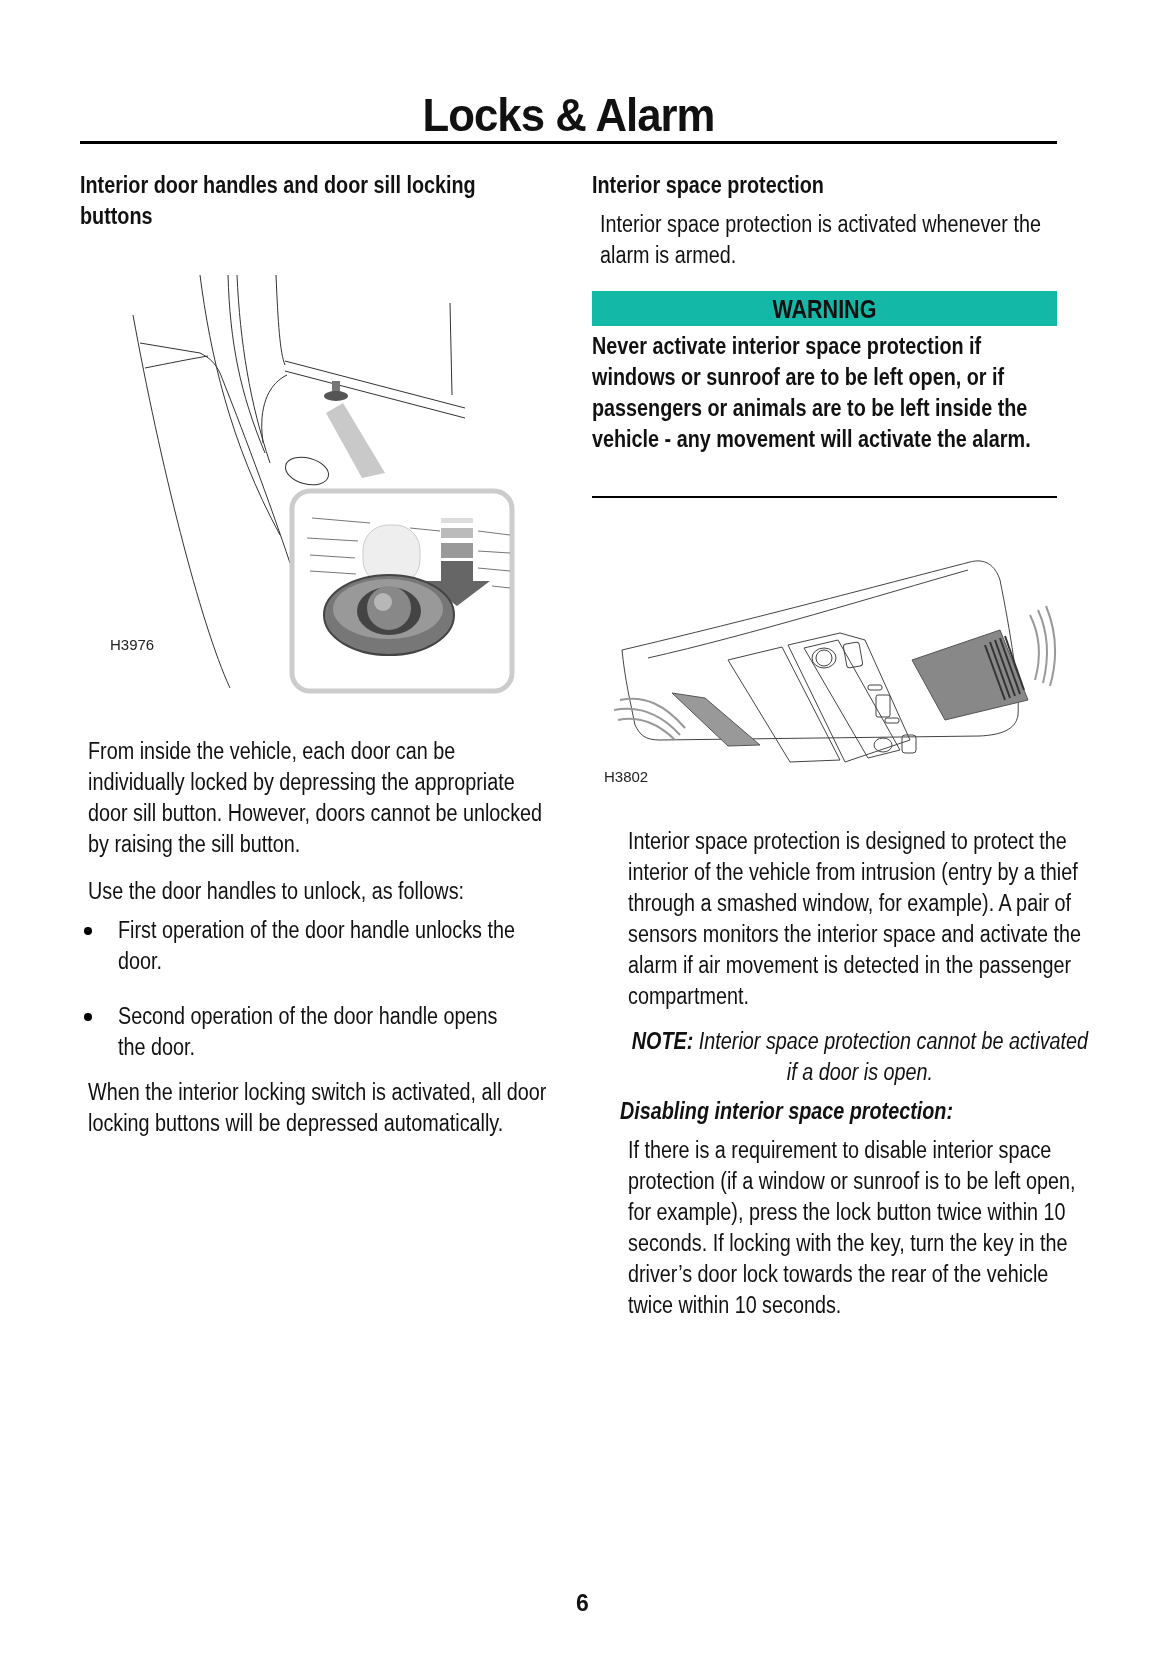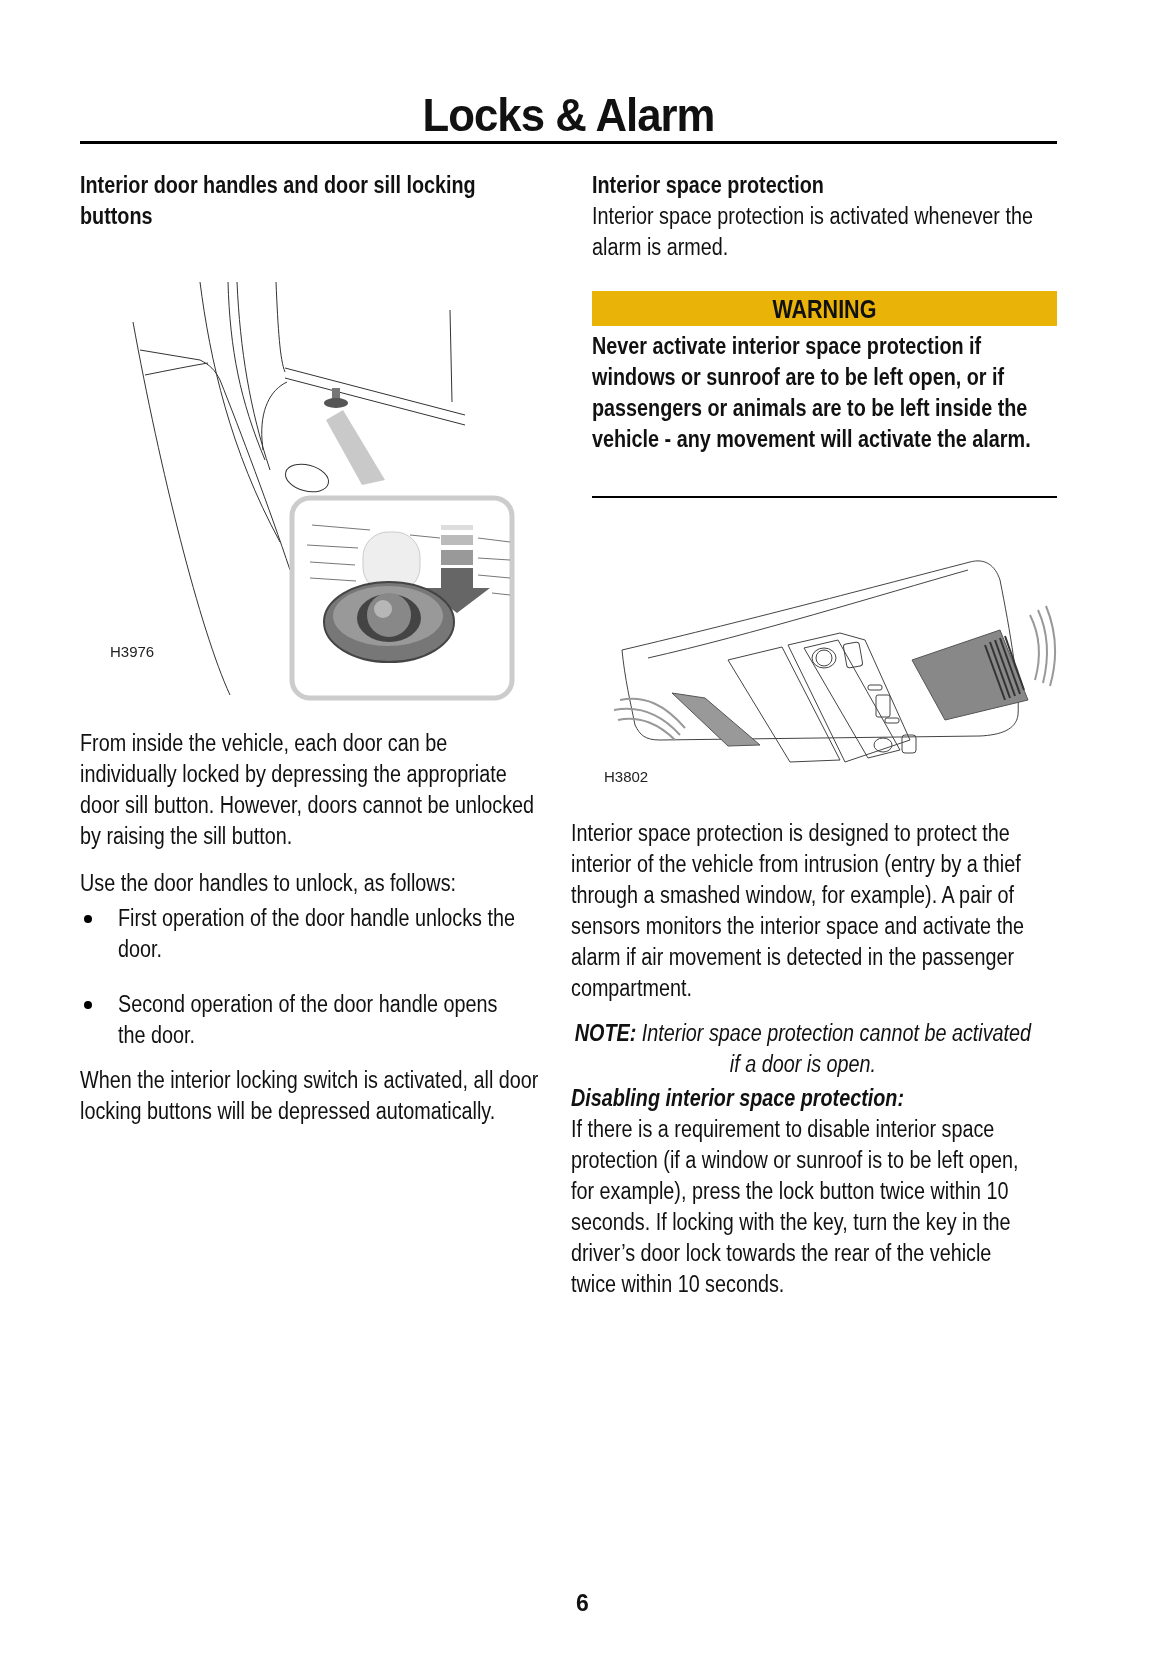--- a/index.html
+++ b/index.html
@@ -10,23 +10,23 @@
   .title-rule { position: absolute; left: 80px; width: 977px; top: 141px; height: 3px; background: #000; }
 
   .col { position: absolute; width: 460px; }
   .col-left { left: 80px; top: 170px; }
   .col-right { left: 592px; top: 170px; }
 
   .txt { font-family: "Liberation Sans Narrow", "Liberation Sans", sans-serif; font-size: 23px; line-height: 31px;
          transform-origin: left top; }
   .cond { display: inline-block; transform: scaleX(0.86); transform-origin: left top; width: 116%; }
   .heading { font-weight: bold; }
-  p { margin: 0; }
+  p { margin: 8px; }
 
-  .warning-bar { position: absolute; left: 592px; width: 465px; top: 291px; height: 35px; background: #eab308;
+  .warning-bar { position: absolute; left: 592px; width: 465px; top: 291px; height: 35px; background: #14b8a6;
                  text-align: center; font-weight: bold; font-size: 25px; line-height: 36px; }
   .warning-text { position: absolute; left: 592px; top: 331px; width: 465px; font-weight: bold; }
   .warning-rule { position: absolute; left: 592px; width: 465px; top: 496px; height: 2px; background: #000; }
 
   .fig { position: absolute; }
   .fig-label { position: absolute; font-family: "Liberation Sans", sans-serif; font-size: 15px; color: #222; }
 
   ul.bullets { list-style: none; margin: 0; padding: 0; }
   ul.bullets li { position: relative; padding-left: 38px; }
   ul.bullets li .dot { position: absolute; left: 4px; top: 12px; width: 8px; height: 8px; border-radius: 50%; background: #000; }
@@ -38,21 +38,21 @@
 
 <div class="page-title">Locks &amp; Alarm</div>
 <div class="title-rule"></div>
 
 <div class="col col-left">
   <div class="txt heading" style="width:460px;">
     <span class="cond">Interior door handles and door sill locking buttons</span>
   </div>
 </div>
 
-<div class="fig" style="left:100px; top:270px; width:420px; height:440px;">
+<div class="fig" style="left:100px; top:263px; width:420px; height:440px;">
   <svg width="420" height="440" viewBox="0 0 420 440">
     <g fill="none" stroke="#333" stroke-width="1">
       <path d="M33 52 C60 200 100 360 130 425"></path>
       <path d="M40 80 L100 90 C110 95 115 100 120 110 C140 160 170 240 190 300"></path>
       <path d="M45 105 C70 100 90 96 108 93"></path>
       <path d="M100 12 C110 90 130 180 180 272"></path>
       <path d="M128 12 C130 80 140 130 165 190"></path>
       <path d="M137 12 C140 80 150 140 170 200"></path>
       <path d="M176 12 C178 60 180 90 185 102"></path>
       <path d="M185 98 L365 145"></path>
@@ -160,21 +160,21 @@
       <path d="M14 170 C40 165 62 175 80 195"></path>
       <path d="M20 160 C45 155 65 165 85 188"></path>
       <path d="M430 75 C440 95 442 115 435 140"></path>
       <path d="M438 70 C448 92 450 115 443 143"></path>
       <path d="M446 66 C456 90 458 118 450 146"></path>
     </g>
   </svg>
   <div class="fig-label" style="left:4px; top:228px;">H3802</div>
 </div>
 
-<div class="col" style="left:571px; top:818px; width:465px;text-decoration:underline;">
+<div class="col" style="left:620px; top:818px; width:465px;text-decoration:underline;">
   <p class="txt" style="width:465px;">
     <span class="cond">Interior space protection is designed to protect the interior of the vehicle from intrusion (entry by a thief through a smashed window, for example). A pair of sensors monitors the interior space and activate the alarm if air movement is detected in the passenger compartment.</span>
   </p>
   <p class="txt" style="width:465px; margin-top:14px; font-style:italic;text-align:center;">
     <span class="cond"><b>NOTE:</b><span> Interior space protection cannot be activated if a door is open.</span></span>
   </p>
   <div class="txt heading" style="width:465px; margin-top:3px; font-style:italic;">
     <span class="cond">Disabling interior space protection:</span>
   </div>
   <p class="txt" style="width:465px;">

